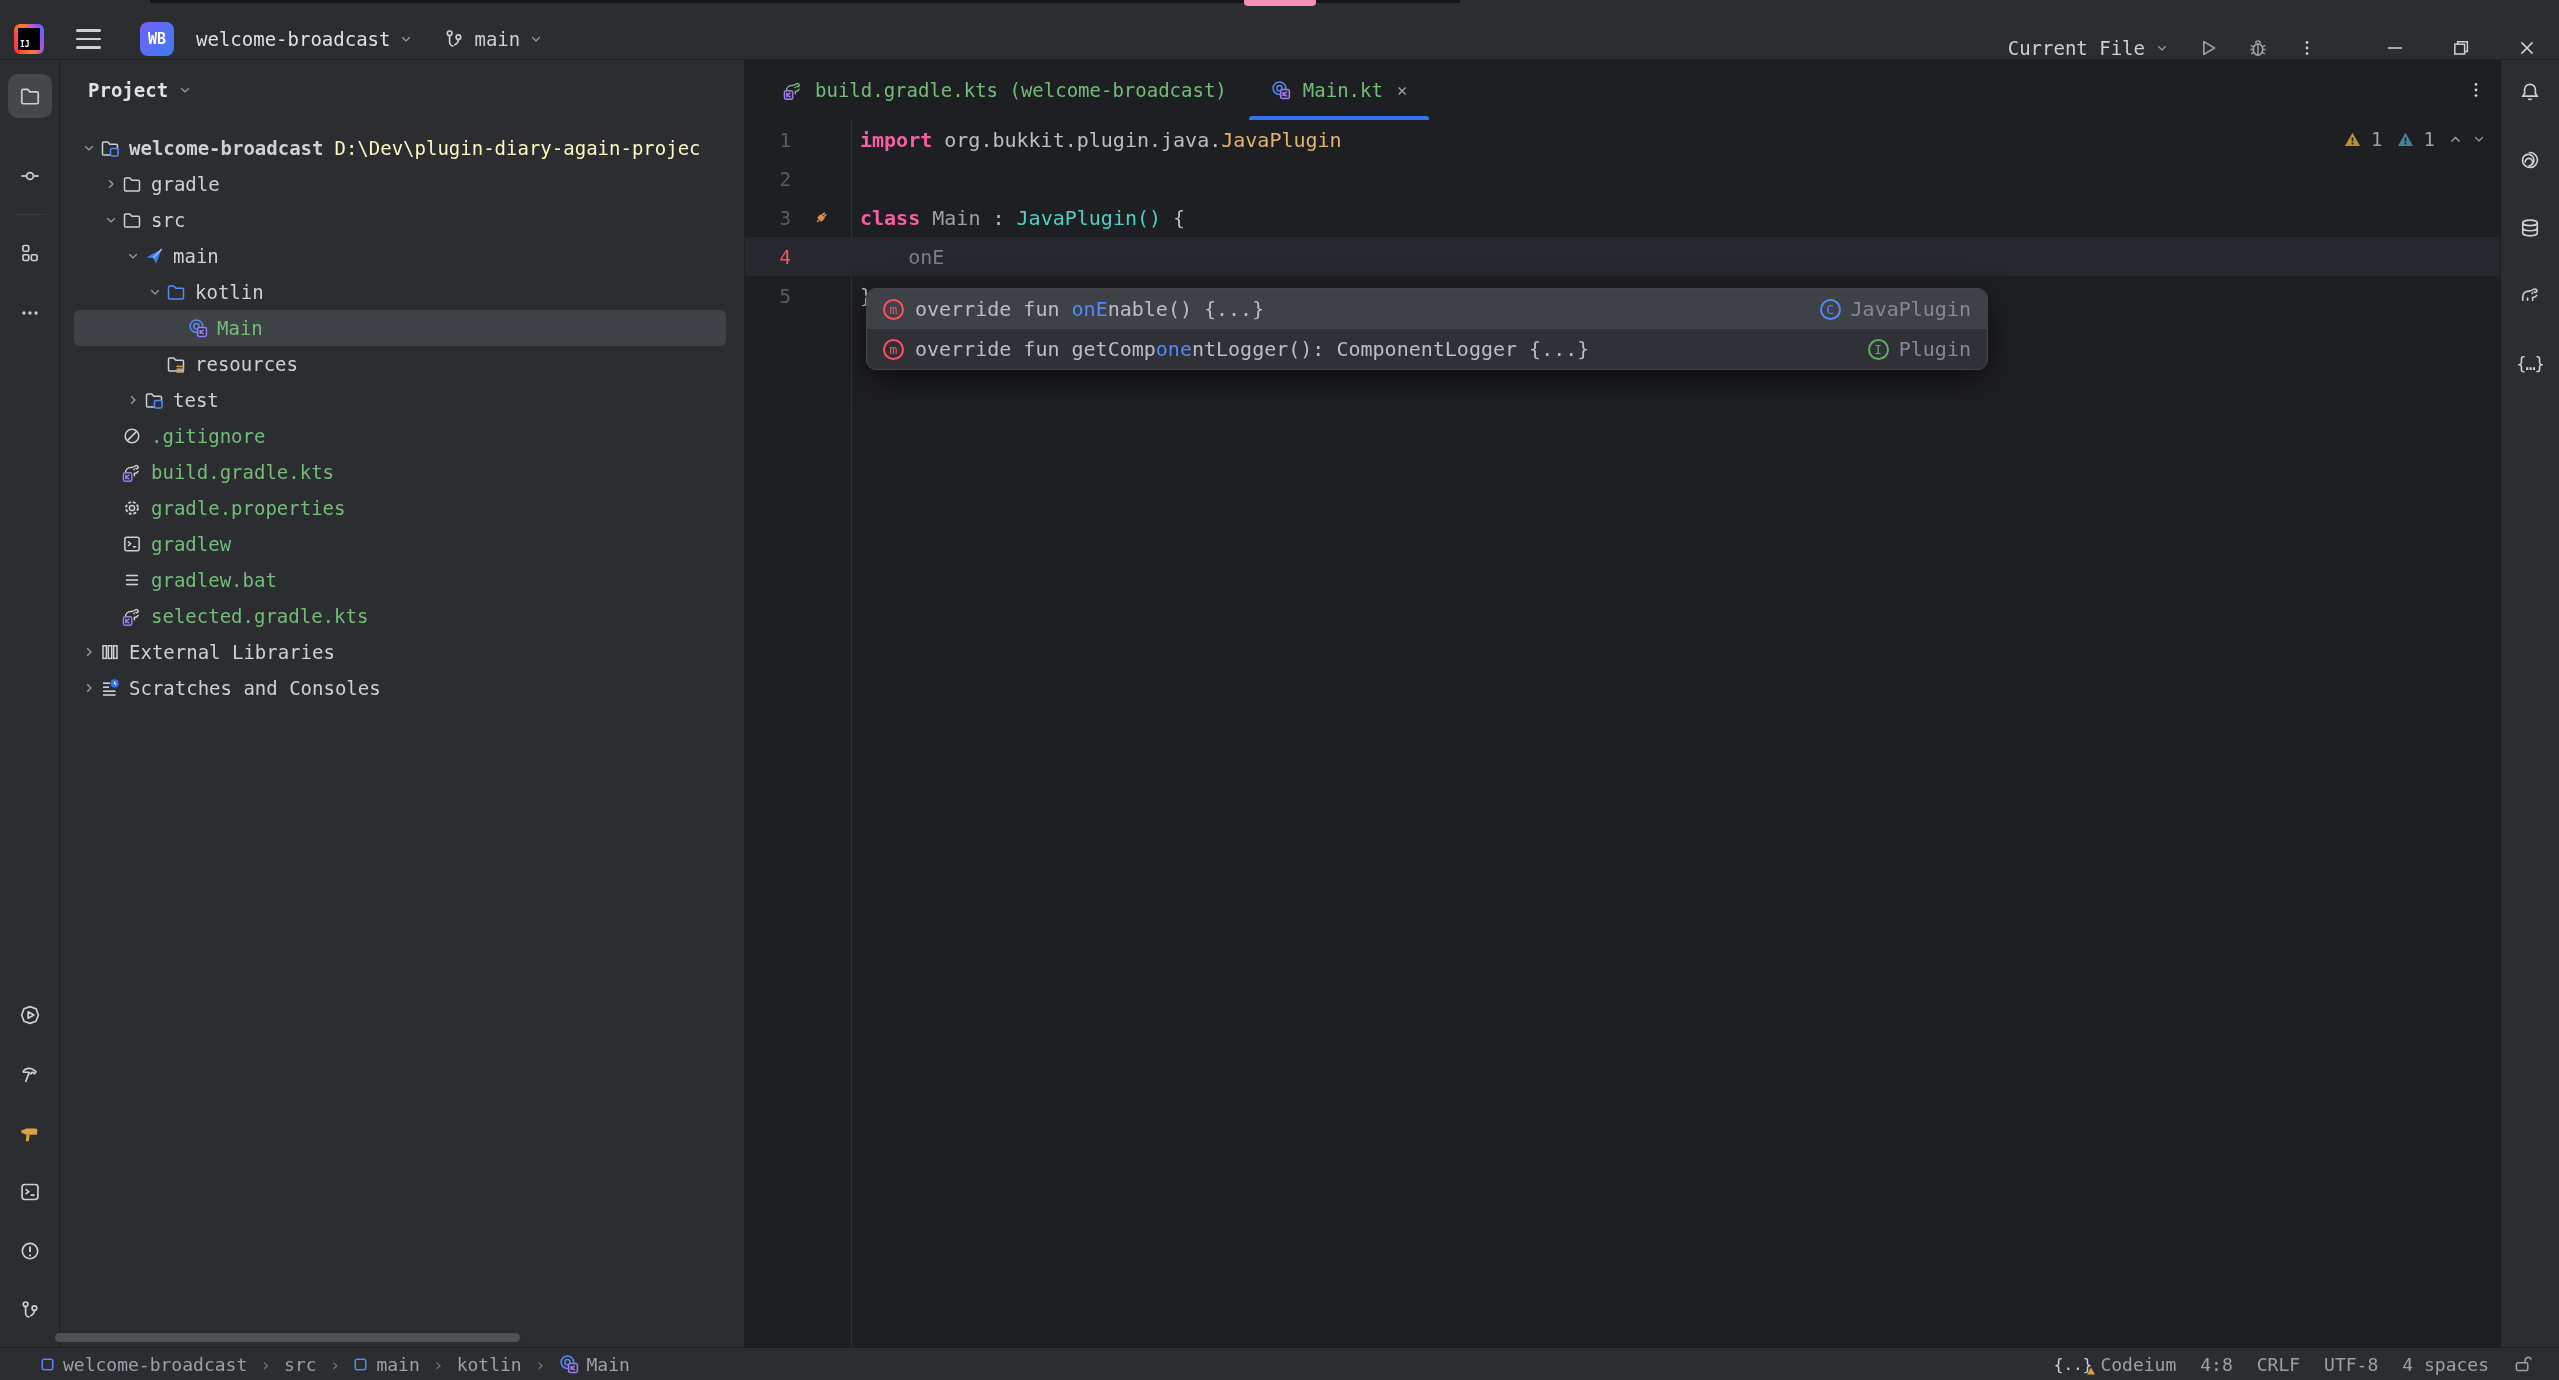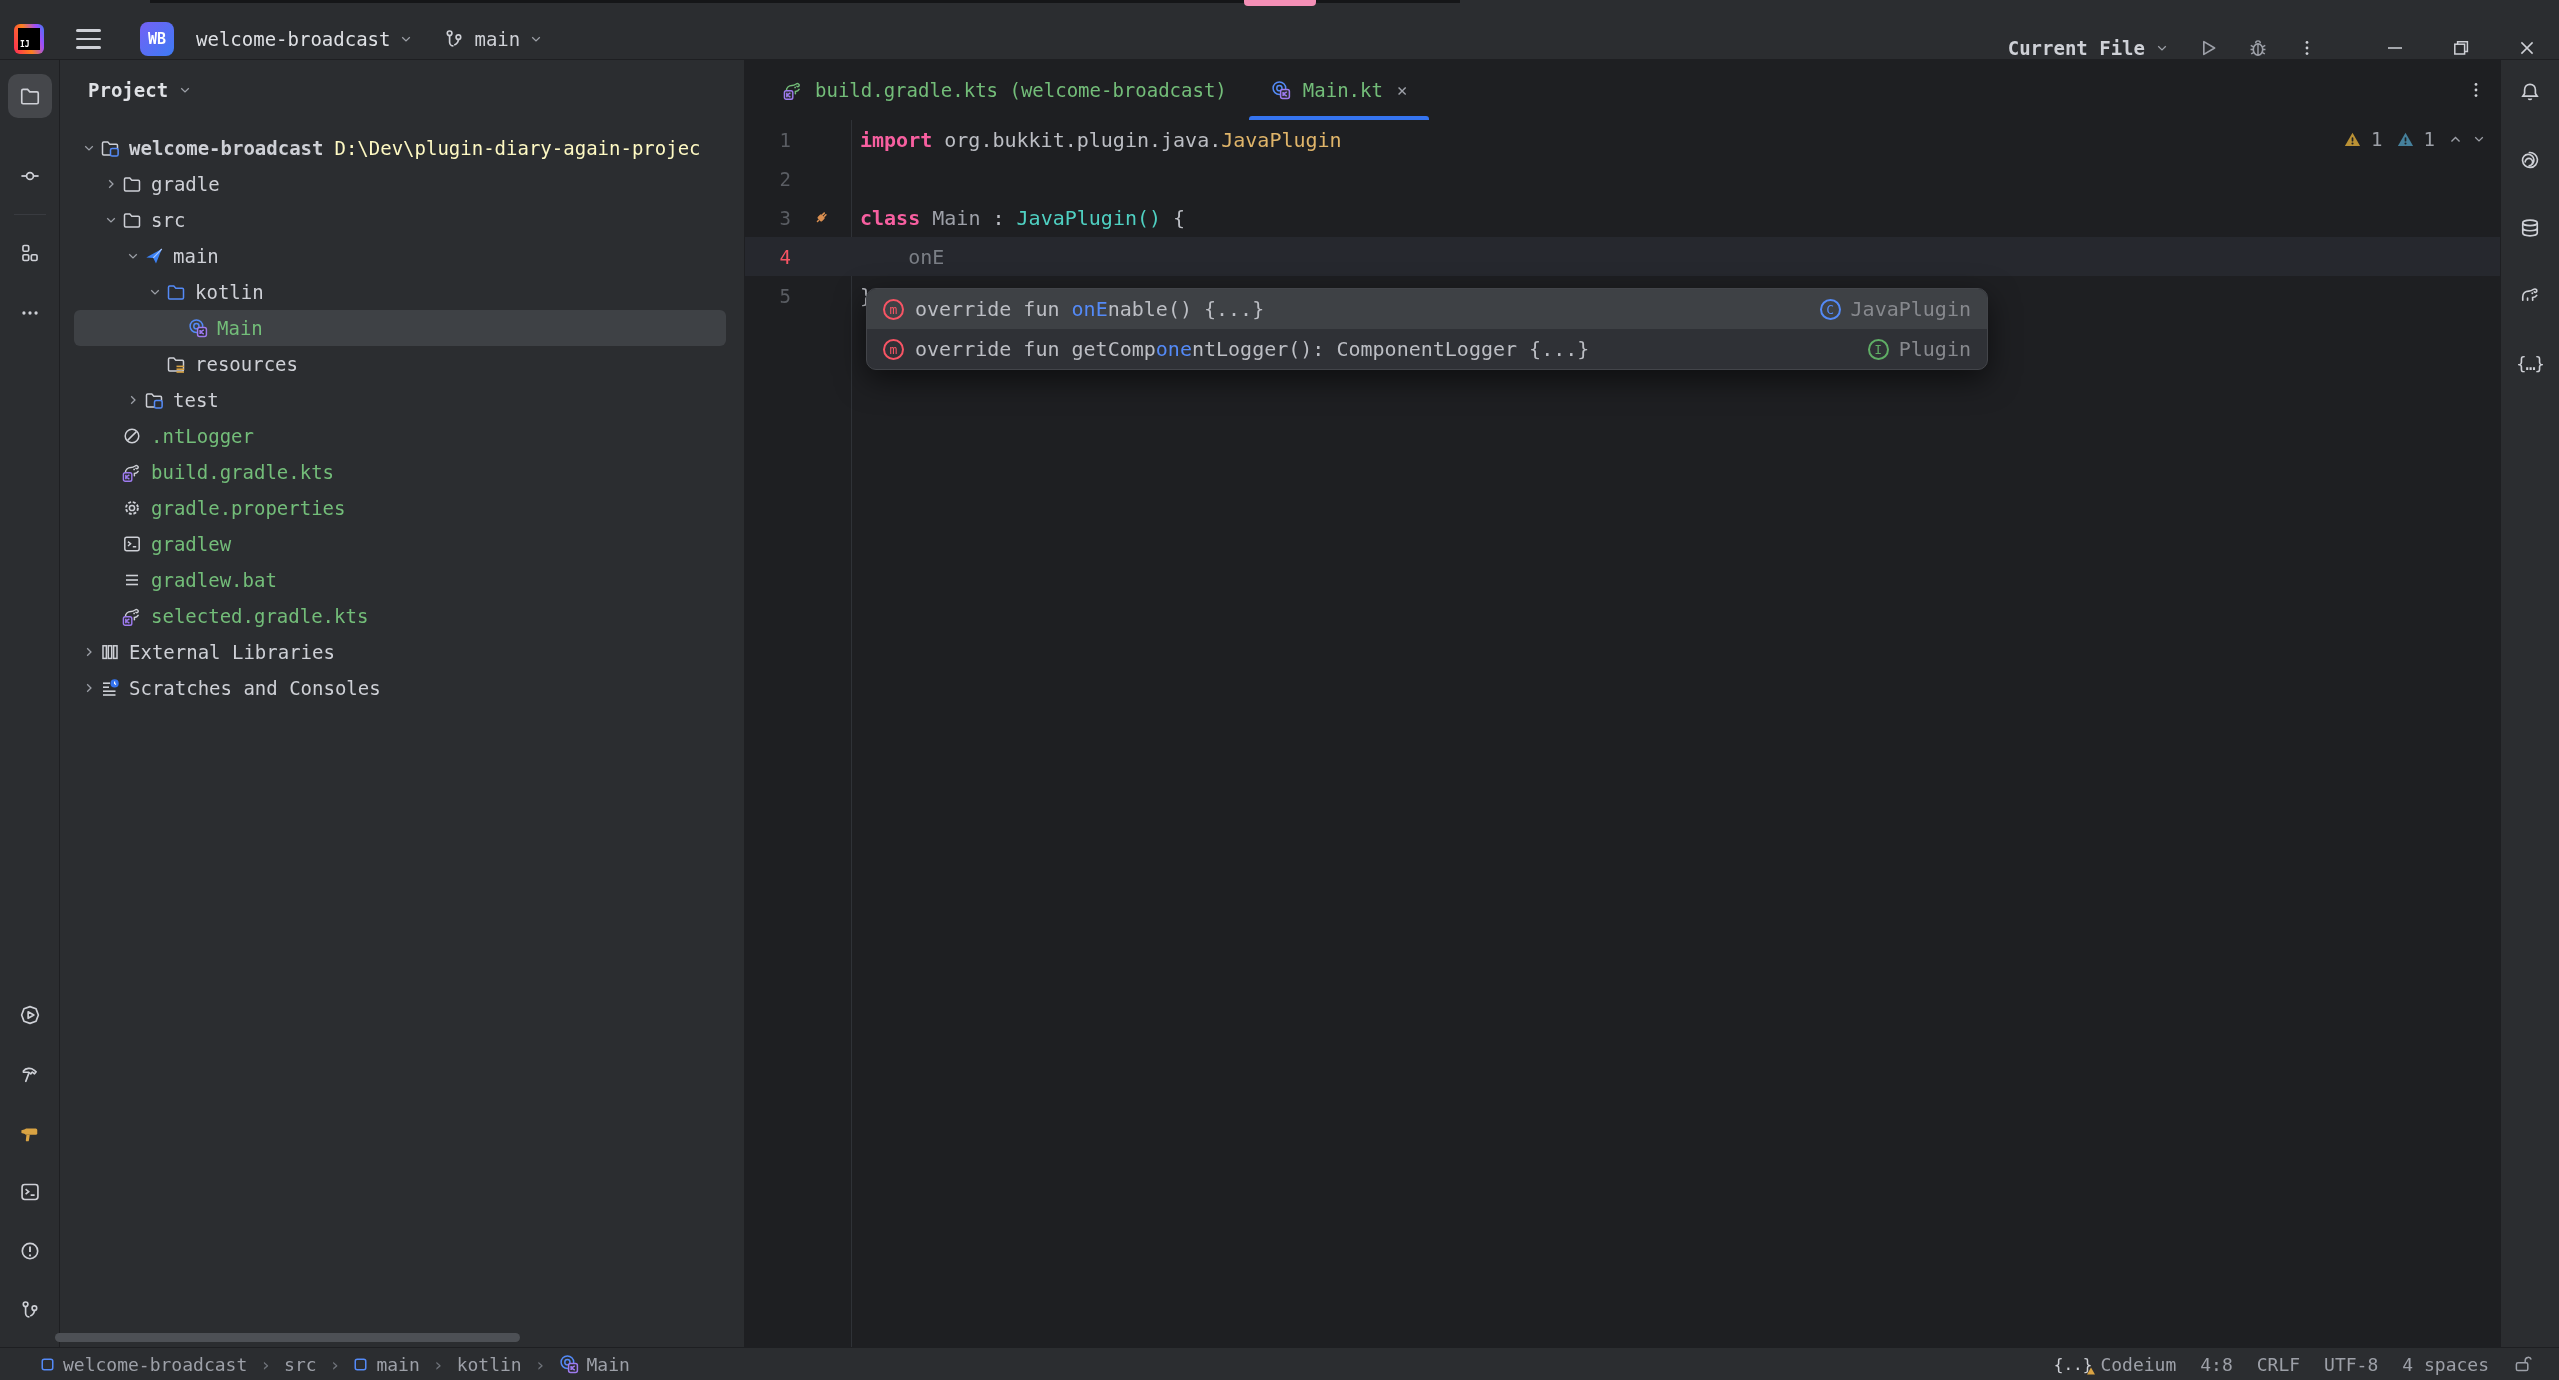--- a/index.html
+++ b/index.html
@@ -17,21 +17,21 @@
   .tb-left{display:flex;align-items:center;gap:14px;}
   .logo{width:30px;height:30px;border-radius:6px;background:linear-gradient(70deg,#FE2857 0%,#FC801D 45%,#9E4DFC 78%,#3D7BF4 100%);padding:4px;box-sizing:border-box;}
   .logo .in{width:100%;height:100%;background:#000;position:relative;}
   .logo .in span{position:absolute;left:2px;bottom:1px;color:#fff;font-size:8px;line-height:8px;font-weight:700;}
   .hamburger{width:40px;height:40px;display:flex;flex-direction:column;justify-content:center;gap:6px;align-items:center;border-radius:8px;margin-left:10px;}
   .hamburger i{display:block;width:25px;height:2.4px;background:#CED0D6;border-radius:2px;}
   .wb-chip{width:34px;height:34px;border-radius:8px;background:linear-gradient(135deg,#7461F5,#3D7BF4);display:grid;place-items:center;
            color:#fff;font-size:15px;font-weight:700;margin-left:18px;}
   .tb-btn{display:flex;align-items:center;gap:9px;font-size:19px;color:#DFE1E5;padding:6px 8px;border-radius:8px;white-space:nowrap;}
   .tb-btn.dim{color:#CED0D6;}
-  .tb-right{margin-left:auto;display:flex;align-items:center;gap:28px;padding-right:22px;color:#CED0D6;font-weight:bold;}
+  .tb-right{margin-left:auto;display:flex;align-items:center;gap:28px;padding-right:22px;color:#CED0D6;}
   .tb-right .runcfg{display:flex;align-items:center;gap:10px;font-size:19px;color:#CED0D6;}
   .winbtns{display:flex;align-items:center;gap:46px;margin-left:40px;}
   .tool-ico{color:#9DA0A8;}
 
   
   .workspace{display:flex;height:1287px;}
   .strip{width:60px;flex:none;display:flex;flex-direction:column;align-items:center;background:#2B2D30;box-sizing:border-box;}
   .strip.left{border-right:1px solid #1E1F22;}
   .strip.right{width:59px;border-left:1px solid #1E1F22;}
   .tool{width:44px;height:44px;display:grid;place-items:center;border-radius:10px;color:#CED0D6;}
@@ -415,21 +415,21 @@
           <div class="tree-row" style="padding-left:26px">
             <span class="chev"></span>
             <span class="t-icon">
               <span class="icon">
                 <svg width="20" height="20" viewBox="0 0 20 20" fill="none">
                   <circle cx="10" cy="10" r="6.8" stroke="currentColor" stroke-width="1.5" fill="none"></circle>
                   <line x1="5.6" y1="14.4" x2="14.4" y2="5.6" stroke="currentColor" stroke-width="1.5"></line>
                 </svg>
               </span>
             </span>
-            <span class="lbl green">.ntLogger</span>
+            <span class="lbl green">.gitignore</span>
           </div>
           <div class="tree-row" style="padding-left:26px">
             <span class="chev"></span>
             <span class="t-icon">
               <span class="icon">
                 <svg width="20" height="20" viewBox="0 0 20 20" fill="none">
                   <path d="M3.4 13.8 v-3 c0 -3.2 2.4 -5.3 5.6 -5.3 c1.9 0 3 -.7 4.2 -1.5 c1.4 -.9 3.2 -.1 3 1.5 c-.1 1.1 -1.5 1.5 -2.3 .7 M7.8 13.8 v-2 M12.4 13.8 v-2.4 c1.7 -.1 3 -.8 3.7 -2" stroke="currentColor" stroke-width="1.5" fill="none" stroke-linecap="round"></path>
                   <circle cx="12.1" cy="7.4" r=".9" fill="currentColor"></circle>
                   <rect x="1.4" y="10.8" width="8.4" height="8.4" rx="1.8" fill="#2B2D30" stroke="#9E7BF0" stroke-width="1.4"></rect>
                   <path d="M3.8 12.8 v4.4 M7.4 12.8 l-3.3 2.2 3.3 2.2" stroke="#9E7BF0" stroke-width="1.4" fill="none"></path>

